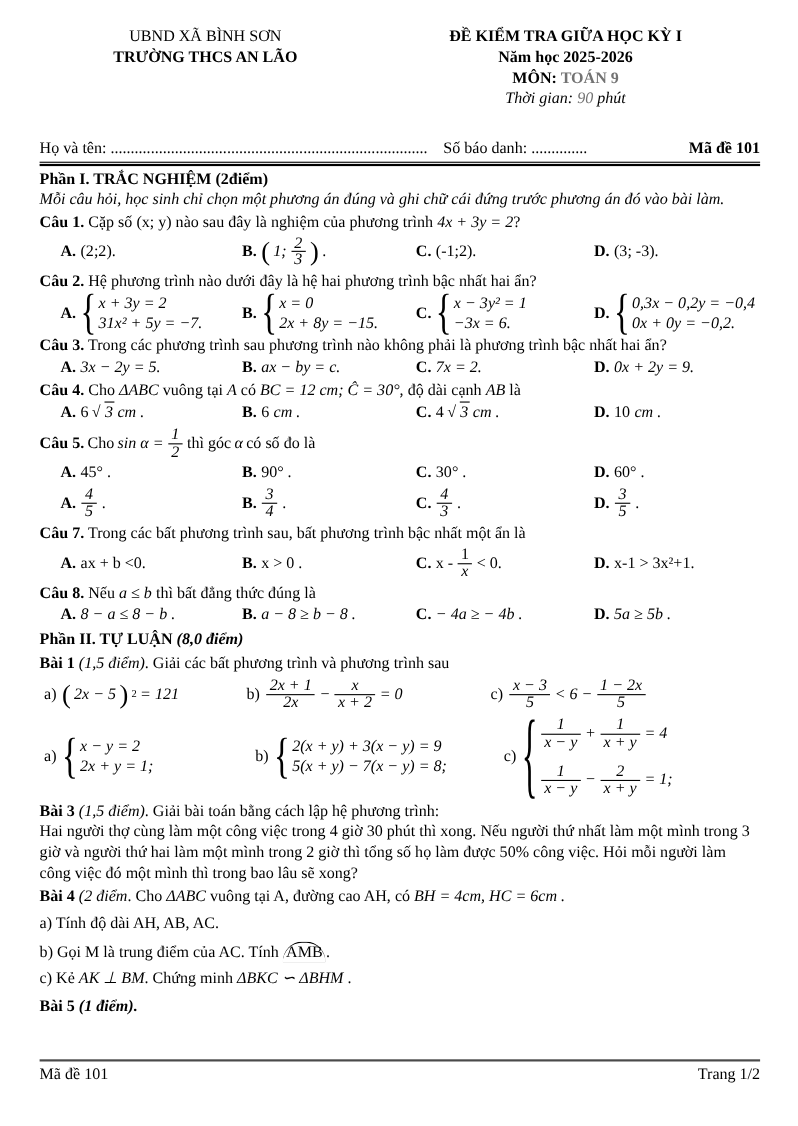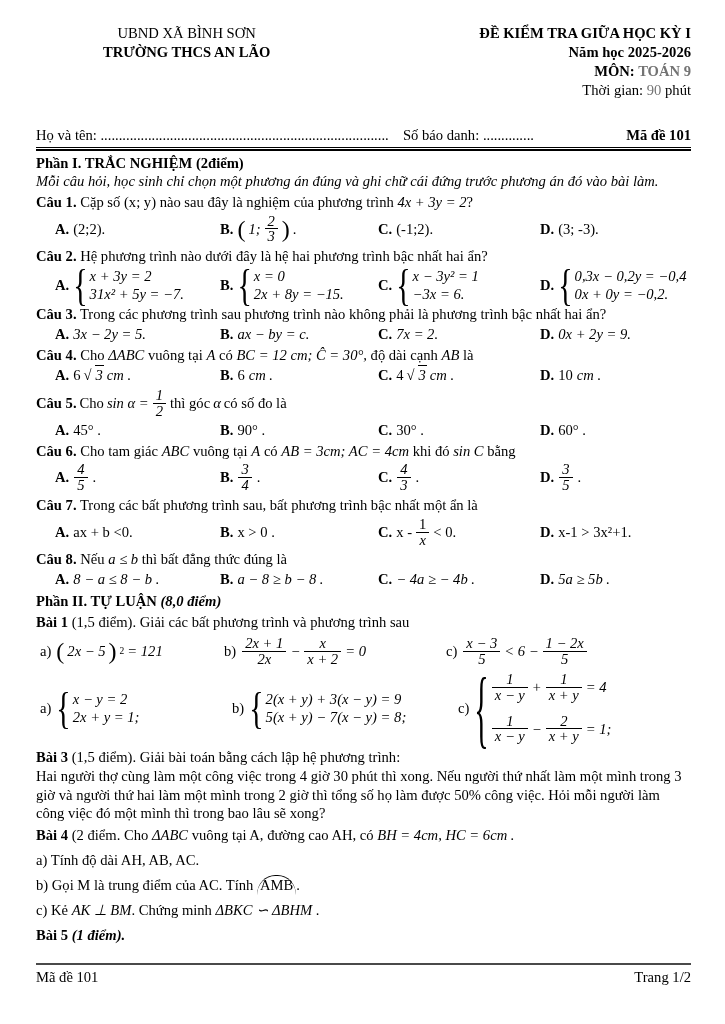--- a/index.html
+++ b/index.html
@@ -1,26 +1,26 @@
 <!DOCTYPE html>
 <html><head>
 <meta charset="utf-8">
 <style>
   html,body{margin:0;padding:0;background:#fff;}
   body{width:725px;height:1024px;overflow:hidden;}
   .page{position:relative;width:725px;height:1024px;box-sizing:border-box;
         padding:24px 34px 0 36px;font-family:"Liberation Serif",serif;
         font-size:14.6px;color:#000;line-height:1.28;}
-  .b{font-weight:bold}.i{}.bi{font-weight:bold;font-style:italic}
+  .b{font-weight:bold}.i{font-style:italic}.bi{font-weight:bold;font-style:italic}
   .red{color:#737373}
   p{margin:0}
   
   .hdr{display:flex}
   .hdr-left{width:46%;text-align:center}
-  .hdr-right{width:54%;text-align:right}
+  .hdr-right{width:54%;text-align:center}
   .hdr div{line-height:1.3}
   
   .info-row{display:flex;gap:10px;margin-top:26px;align-items:baseline}
   .info-name{flex:1;white-space:nowrap;overflow:hidden}
   .info-sbd{white-space:nowrap;width:178px;overflow:hidden}
   .info-code{width:100px;text-align:right}
   .rule{height:1px;border-top:1px solid #000;border-bottom:2px solid #000;margin-top:2px;margin-bottom:3px}
   
   .sec-title{font-weight:bold}
   .instr{font-style:italic;margin:0 0 1px 0}
@@ -245,21 +245,20 @@
           <span>30° .</span>
         </span>
       <span class="opt">
           <b>D.</b>
           <span>60° .</span>
         </span>
     </div>
   </div>
 
   <div class="q">
-    <p><b class="ql">Câu 6.</b> <span>Cho tam giác</span> <span class="m">ABC</span> <span>vuông tại</span> <span class="m">A</span> <span>có</span> <span class="m">AB = 3cm; AC = 4cm</span> <span>khi đó</span> <span class="m">sin C</span> <span>bằng</span></p>
     <div class="opts">
       <span class="opt">
           <b>A.</b>
           <span class="frac">
             <span class="num">4</span>
             <span class="den">5</span>
           </span>
           <span>.</span>
         </span>
       <span class="opt">

